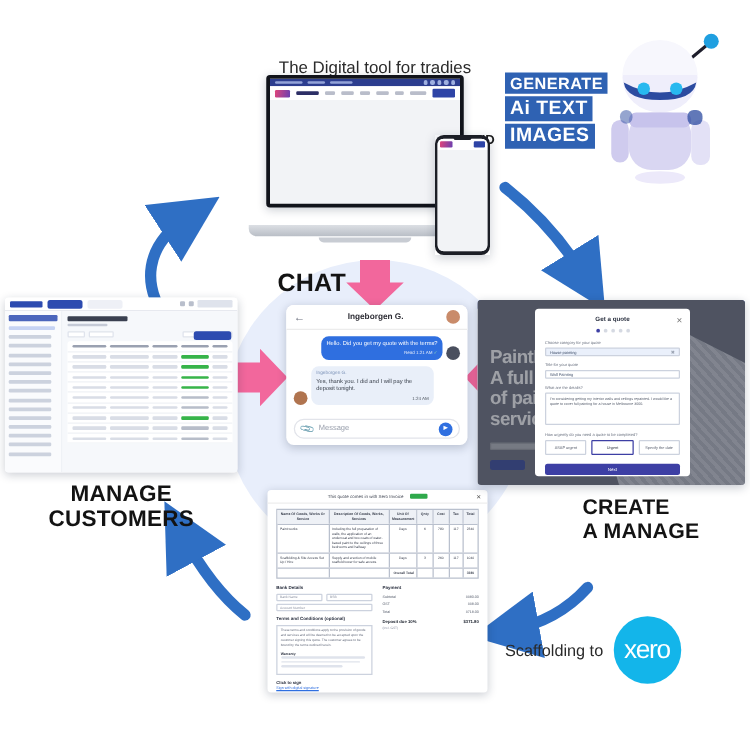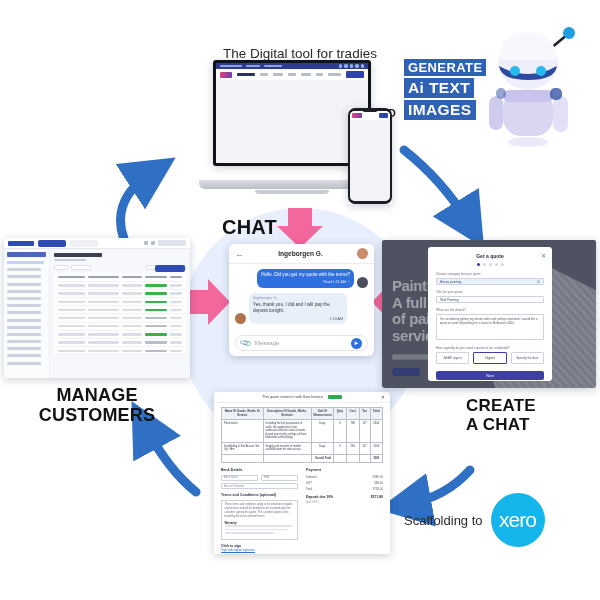--- a/index.html
+++ b/index.html
@@ -703,21 +703,21 @@
     </div>
   </div>
 
   <div class="abs seclabel" id="lbl-chat">CHAT</div>
   <div class="abs seclabel" id="lbl-manage">
     <div>MANAGE</div>
     <div>CUSTOMERS</div>
   </div>
   <div class="abs seclabel" id="lbl-request">
     <div>CREATE</div>
-    <div>A CHAT</div>
+    <div>A MANAGE</div>
   </div>
 
   <div class="abs xero-wrap">
     <span class="xero-txt">Scaffolding to</span>
     <span class="xero-logo">xero</span>
   </div>
 
 </div>
 
 </body></html>

